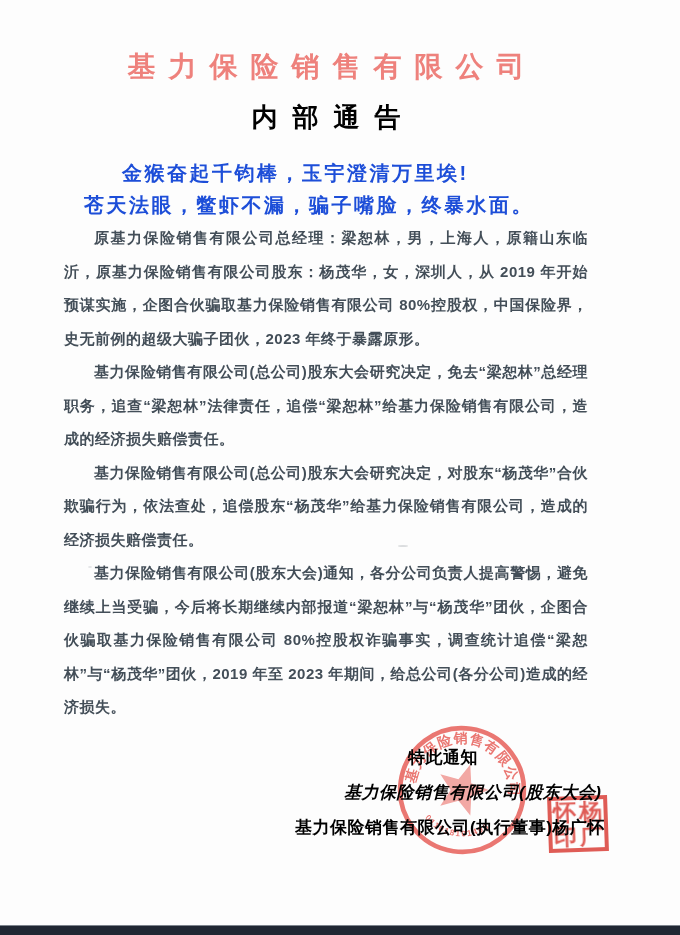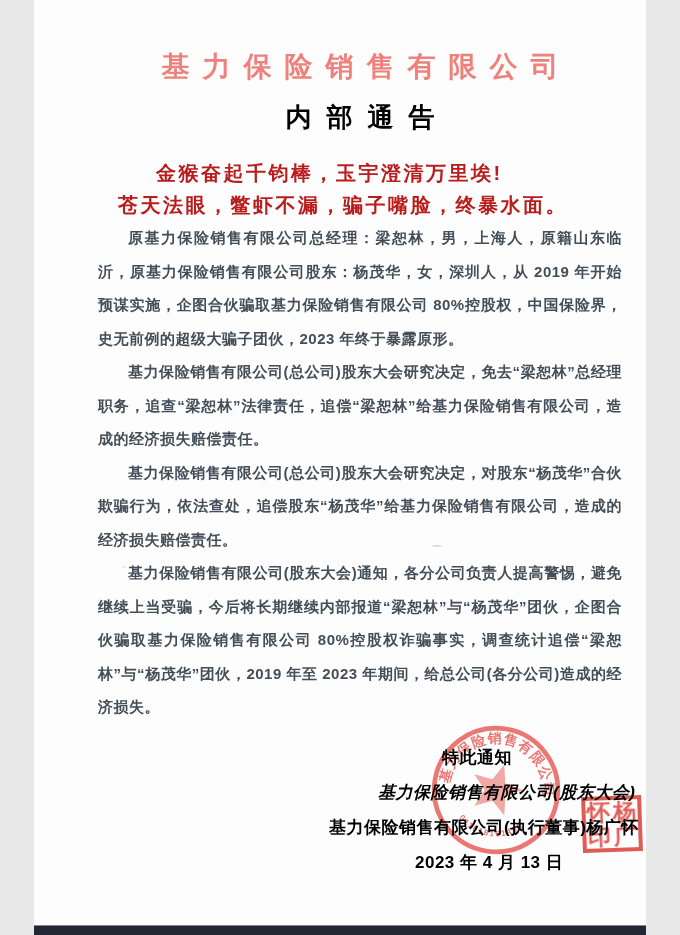--- a/index.html
+++ b/index.html
@@ -1,18 +1,18 @@
 <!DOCTYPE html>
 <html><head>
 <meta charset="utf-8">
 <style>
   html,body{margin:0;padding:0;background:#e8e8e8;}
   .page{
     position:relative;
-    width:612px;height:935px;
+    width:680px;height:935px;
     background:#fdfdfd;
     overflow:hidden;
     font-family:"Liberation Sans","DejaVu Sans",sans-serif;
     margin:0 auto;
   }
   .content{
     position:absolute;
     left:64px;top:50px;width:524px;
   }
   .title-main{
@@ -23,21 +23,21 @@
     margin:0 0 0 0;line-height:34px;
   }
   .title-sub{
     color:#000000;
     font-size:26px;font-weight:700;
     letter-spacing:15px;text-indent:15px;
     text-align:center;
     margin:17px 0 0 0;line-height:32px;
   }
   .slogan{
-    color:#b91c1c;
+    color:#1d4ed8;
     font-weight:700;
     font-size:20px;
     letter-spacing:2.5px;
     line-height:32px;
     margin:0;
   }
   .slogan-1{margin-top:24px;padding-left:58px;}
   .slogan-2{padding-left:20px;}
   .body-para{
     color:#434e58;
@@ -109,21 +109,20 @@
 
     <p class="body-para">原基力保险销售有限公司总经理：梁恕林，男，上海人，原籍山东临沂，原基力保险销售有限公司股东：杨茂华，女，深圳人，从 2019 年开始预谋实施，企图合伙骗取基力保险销售有限公司 80%控股权，中国保险界，史无前例的超级大骗子团伙，2023 年终于暴露原形。</p>
     <p class="body-para">基力保险销售有限公司(总公司)股东大会研究决定，免去“梁恕林”总经理职务，追查“梁恕林”法律责任，追偿“梁恕林”给基力保险销售有限公司，造成的经济损失赔偿责任。</p>
     <p class="body-para">基力保险销售有限公司(总公司)股东大会研究决定，对股东“杨茂华”合伙欺骗行为，依法查处，追偿股东“杨茂华”给基力保险销售有限公司，造成的经济损失赔偿责任。</p>
     <p class="body-para">基力保险销售有限公司(股东大会)通知，各分公司负责人提高警惕，避免继续上当受骗，今后将长期继续内部报道“梁恕林”与“杨茂华”团伙，企图合伙骗取基力保险销售有限公司 80%控股权诈骗事实，调查统计追偿“梁恕林”与“杨茂华”团伙，2019 年至 2023 年期间，给总公司(各分公司)造成的经济损失。</p>
   </div>
 
   <div class="sig-line sig-closing">特此通知</div>
   <div class="sig-line sig-company">基力保险销售有限公司(股东大会)</div>
   <div class="sig-line sig-director">基力保险销售有限公司(执行董事)杨广怀</div>
-  <div class="sig-line sig-date">2023 年 4 月 13 日</div>
 
   <svg class="company-seal" viewBox="0 0 132 132" xmlns="http://www.w3.org/2000/svg">
     <defs>
       <path id="ring-top" d="M 20.2 62 A 46 46 0 0 1 111.8 62" fill="none"></path>
       <path id="ring-bottom" d="M 22.5 77.6 A 45 45 0 0 0 109.5 77.6" fill="none"></path>
     </defs>
     <g transform="rotate(8 66 66)">
       <circle cx="66" cy="66" r="60" fill="none" stroke="#e85a54" stroke-width="4.5"></circle>
       <polygon points="0,-26 6.5,-8.9 24.7,-8 10.5,3.4 15.3,21 0,11 -15.3,21 -10.5,3.4 -24.7,-8 -6.5,-8.9" transform="translate(66,66) rotate(10)" fill="#ef8a84" opacity="0.9"></polygon>
       <text font-size="13.5" font-weight="bold" fill="#e85a54" letter-spacing="1">

